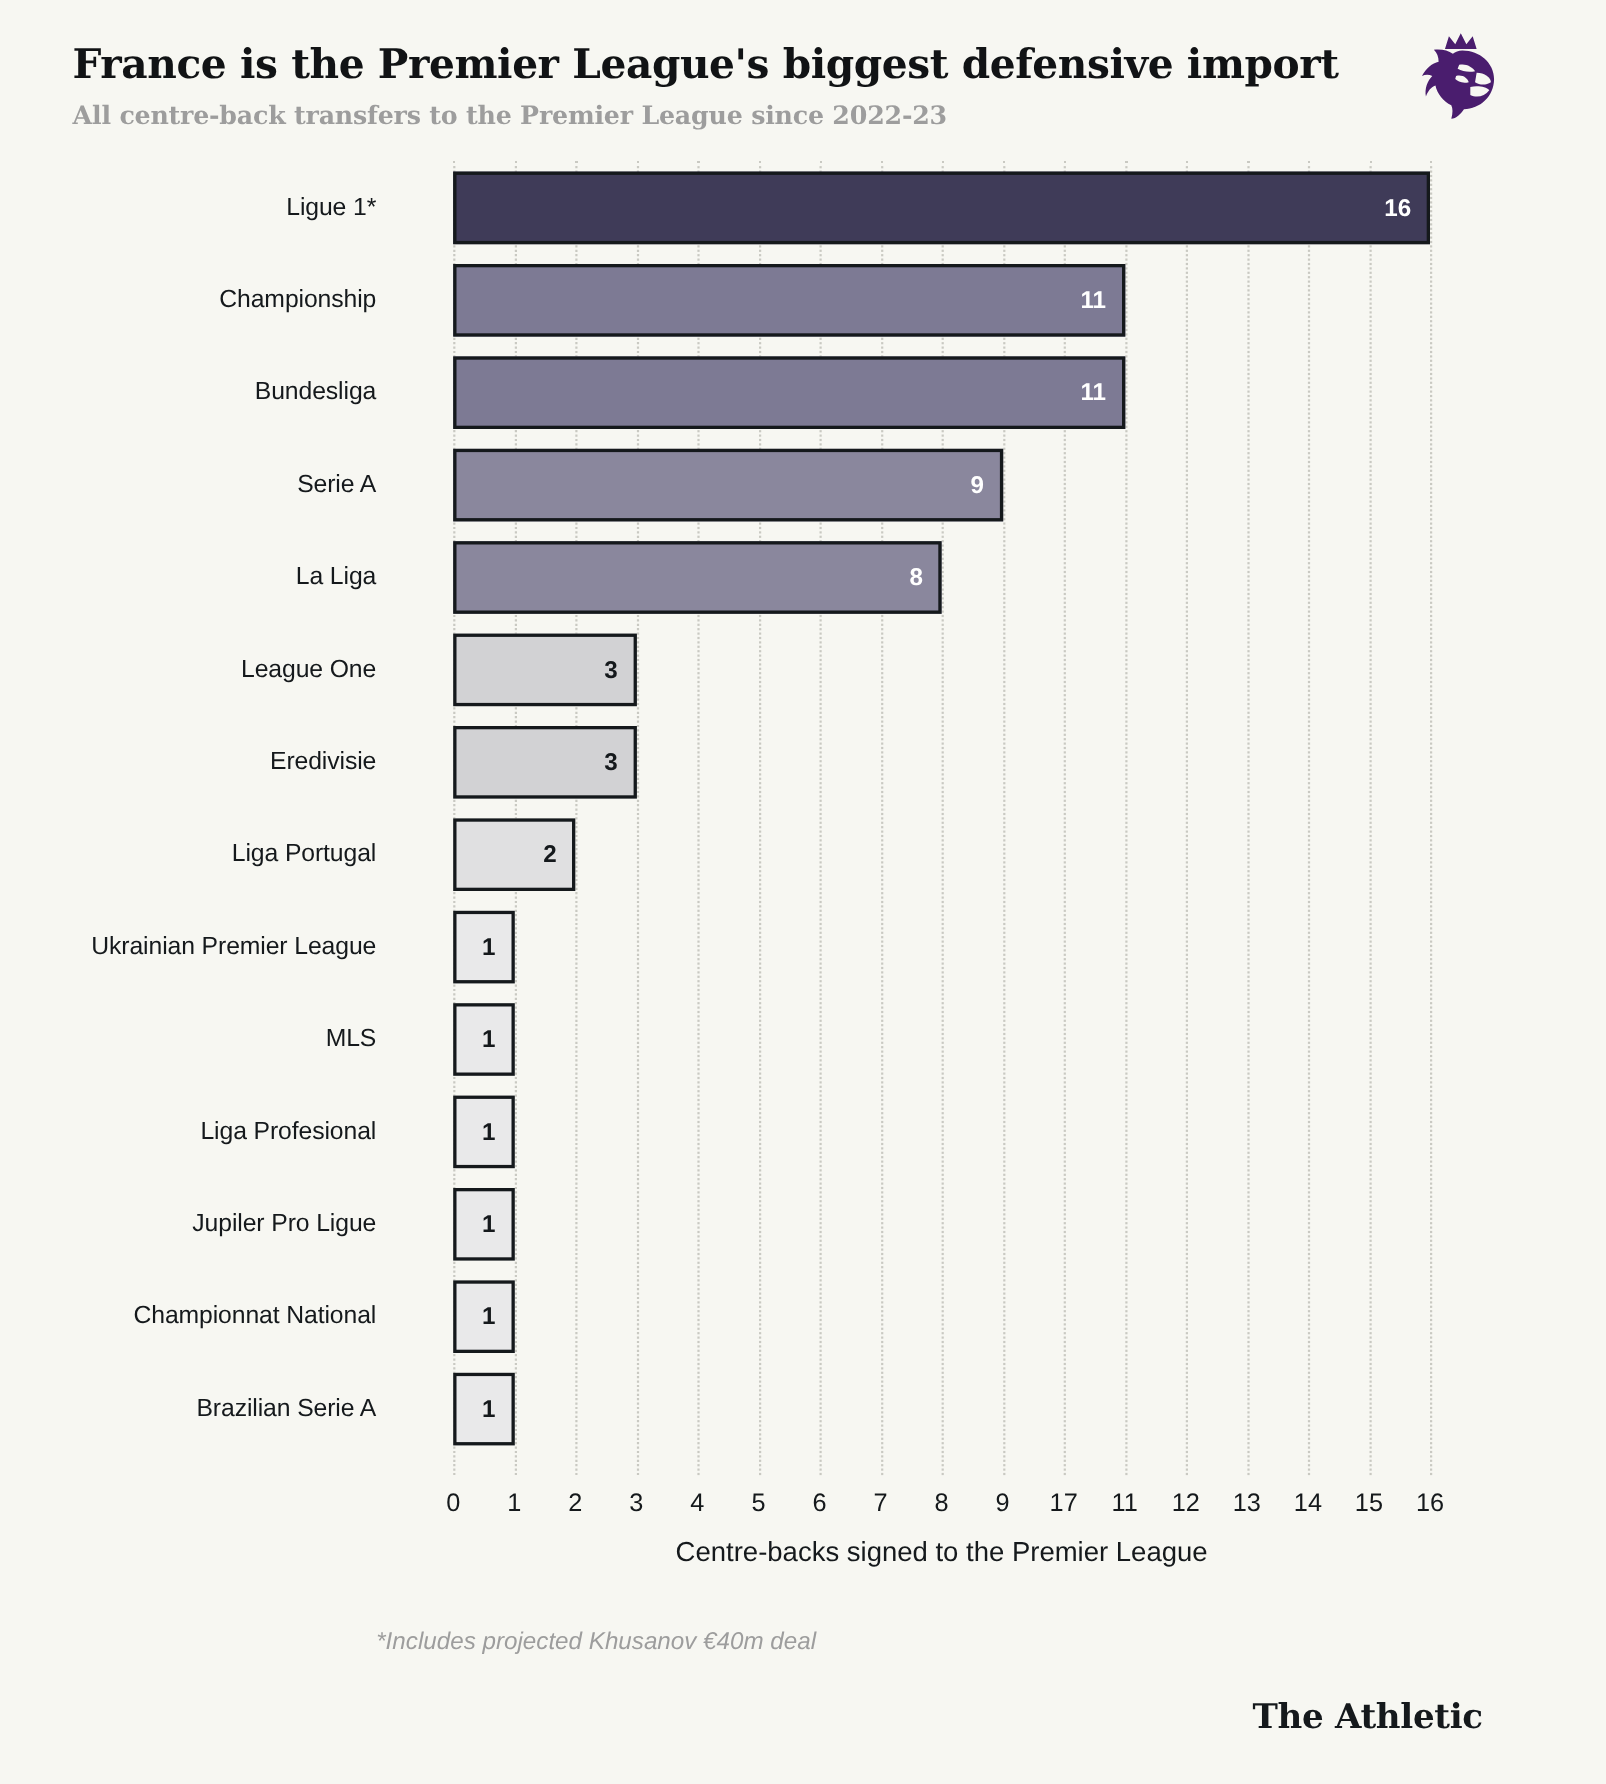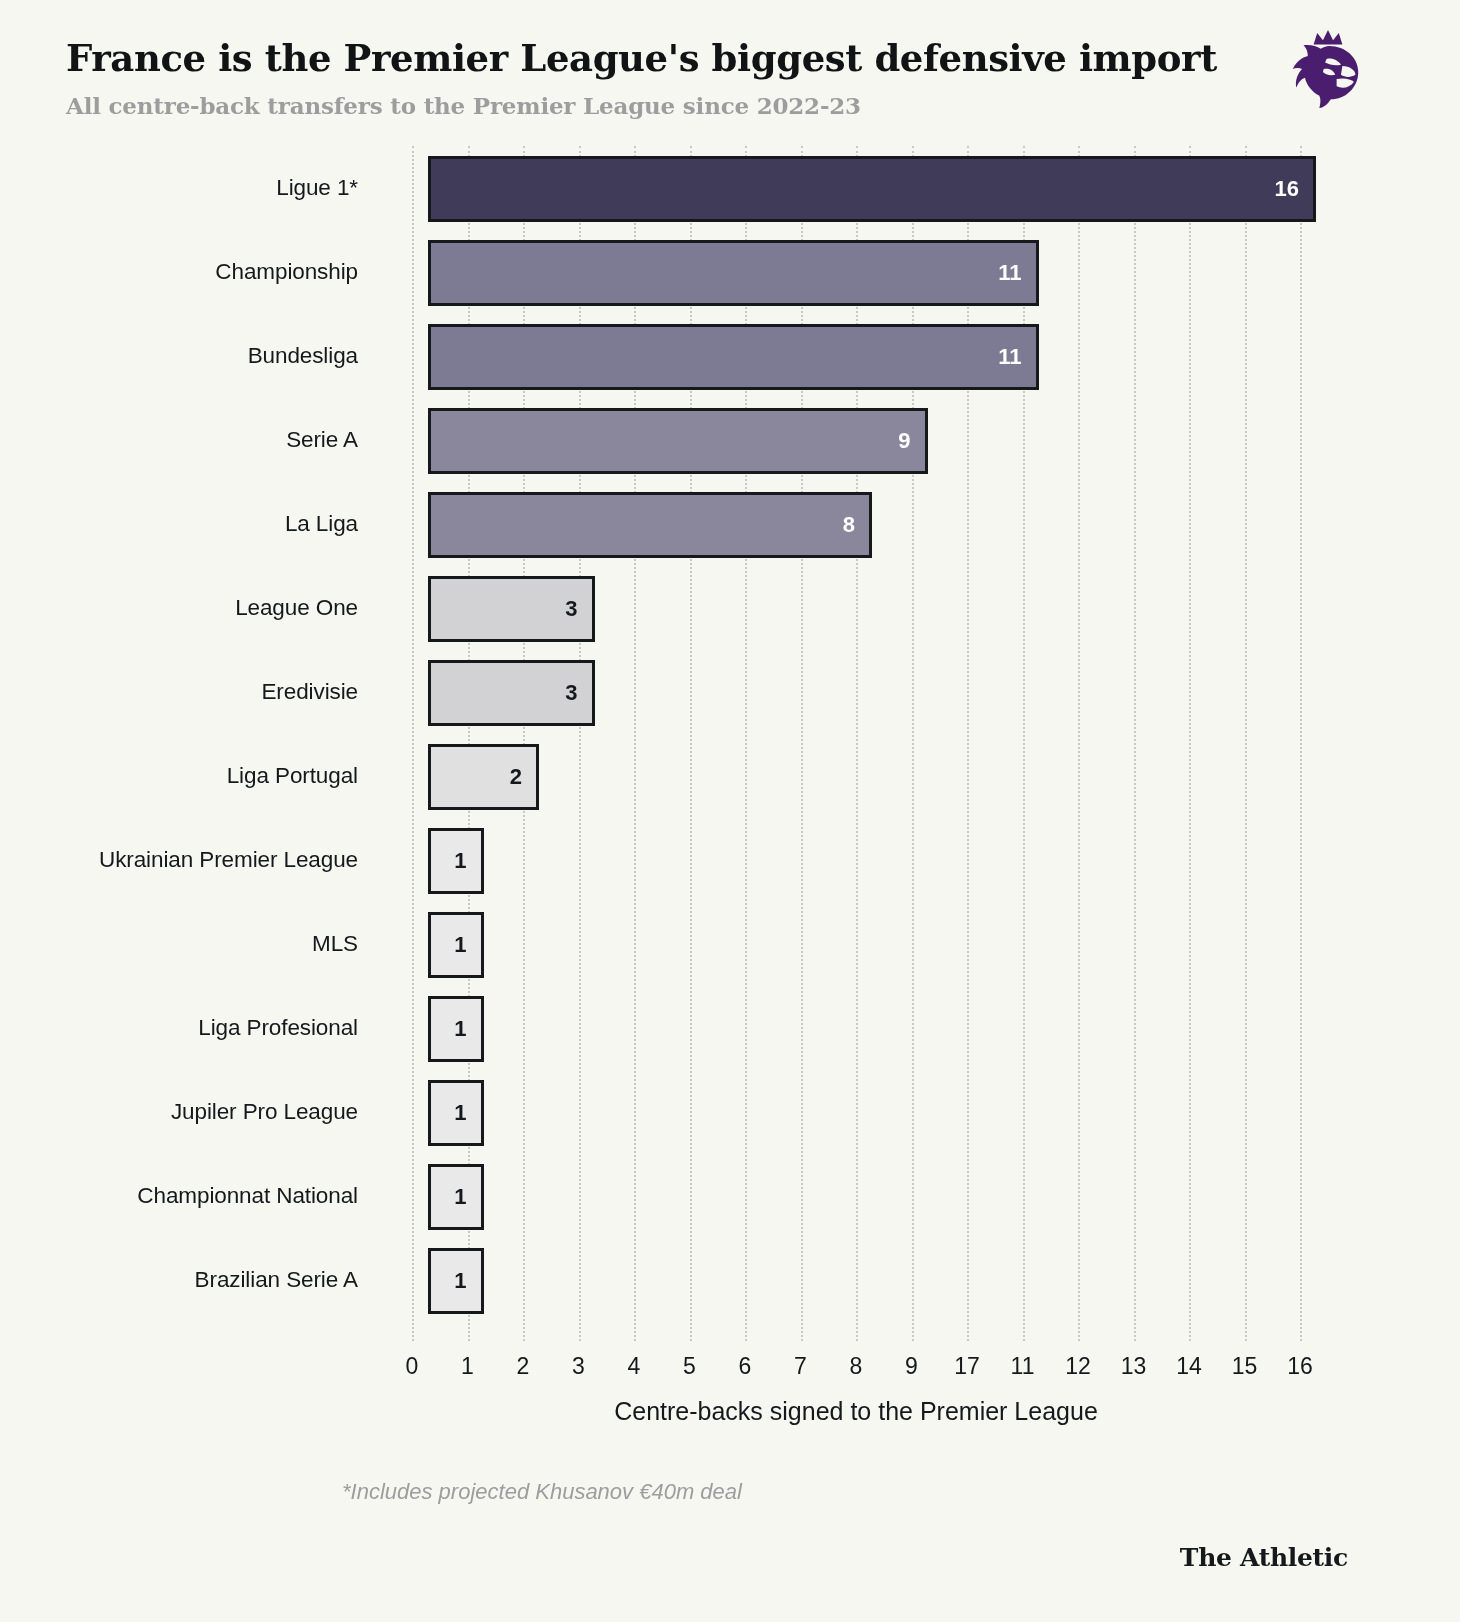--- a/index.html
+++ b/index.html
@@ -78,21 +78,21 @@
   .gridline {
     position: absolute;
     top: 0;
     width: 0;
     height: 1195px;
     border-left: 2px dotted #c9c9c2;
   }
 
   .row {
     position: absolute;
-    left: 16px;
+    left: 0;
     width: 1232px;
     height: 84px;
   }
   .cat-label {
     position: absolute;
     left: 0;
     top: 0;
     width: 342px;
     height: 84px;
     display: flex;
@@ -160,21 +160,21 @@
     font-style: italic;
     color: #9d9d9d;
     white-space: nowrap;
   }
   #athletic-logo {
     position: absolute;
     right: 112px;
     top: 1543px;
     font-family: "DejaVu Serif", serif;
     font-weight: bold;
-    font-size: 25px;
+    font-size: 31px;
     letter-spacing: -0.3px;
     color: #15191c;
     white-space: nowrap;
   }
 </style>
 </head>
 <body>
 
 <div id="header">
   <div id="chart-title">France is the Premier League's biggest defensive import</div>
@@ -283,21 +283,21 @@
           <span class="bar-value">1</span>
         </div>
       </div>
       <div class="row" style="top: 840px;">
         <div class="cat-label">Liga Profesional</div>
         <div class="bar light" style="width: 55.5px; background: rgb(233, 233, 234);">
           <span class="bar-value">1</span>
         </div>
       </div>
       <div class="row" style="top: 924px;">
-        <div class="cat-label">Jupiler Pro League</div>
+        <div class="cat-label">Jupiler Pro Ligue</div>
         <div class="bar light" style="width: 55.5px; background: rgb(233, 233, 234);">
           <span class="bar-value">1</span>
         </div>
       </div>
       <div class="row" style="top: 1008px;">
         <div class="cat-label">Championnat National</div>
         <div class="bar light" style="width: 55.5px; background: rgb(233, 233, 234);">
           <span class="bar-value">1</span>
         </div>
       </div>

